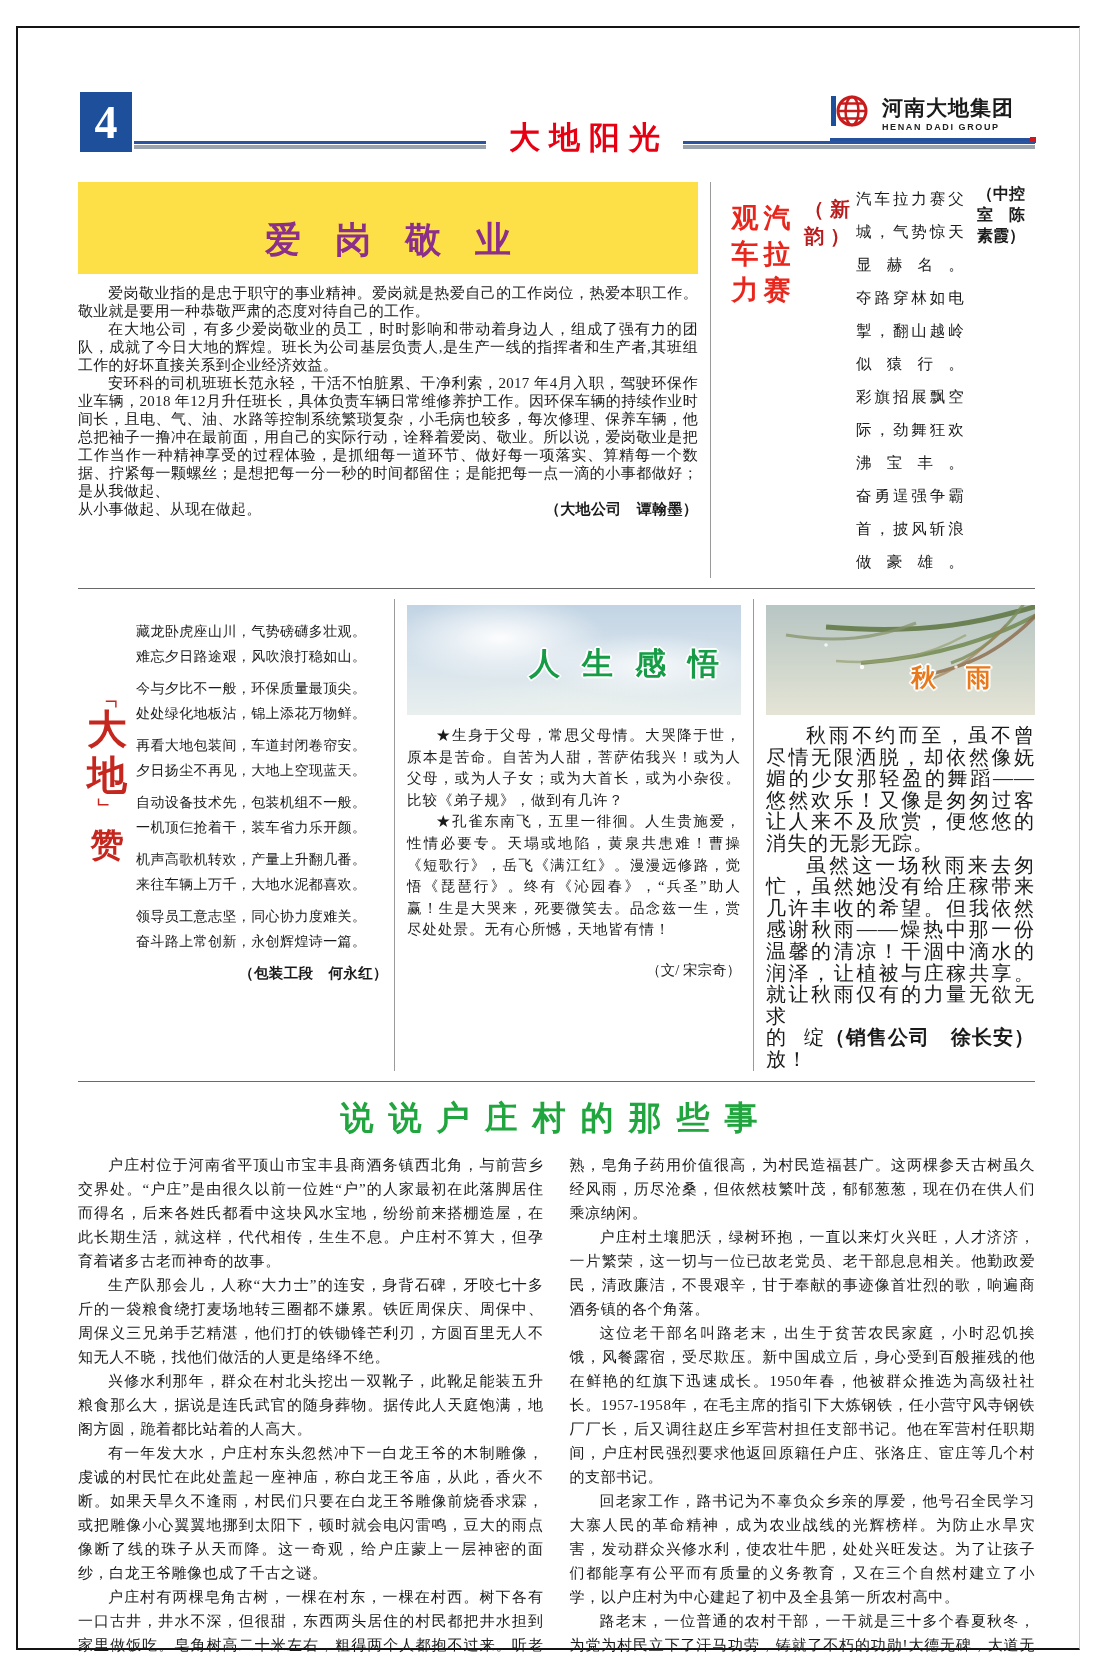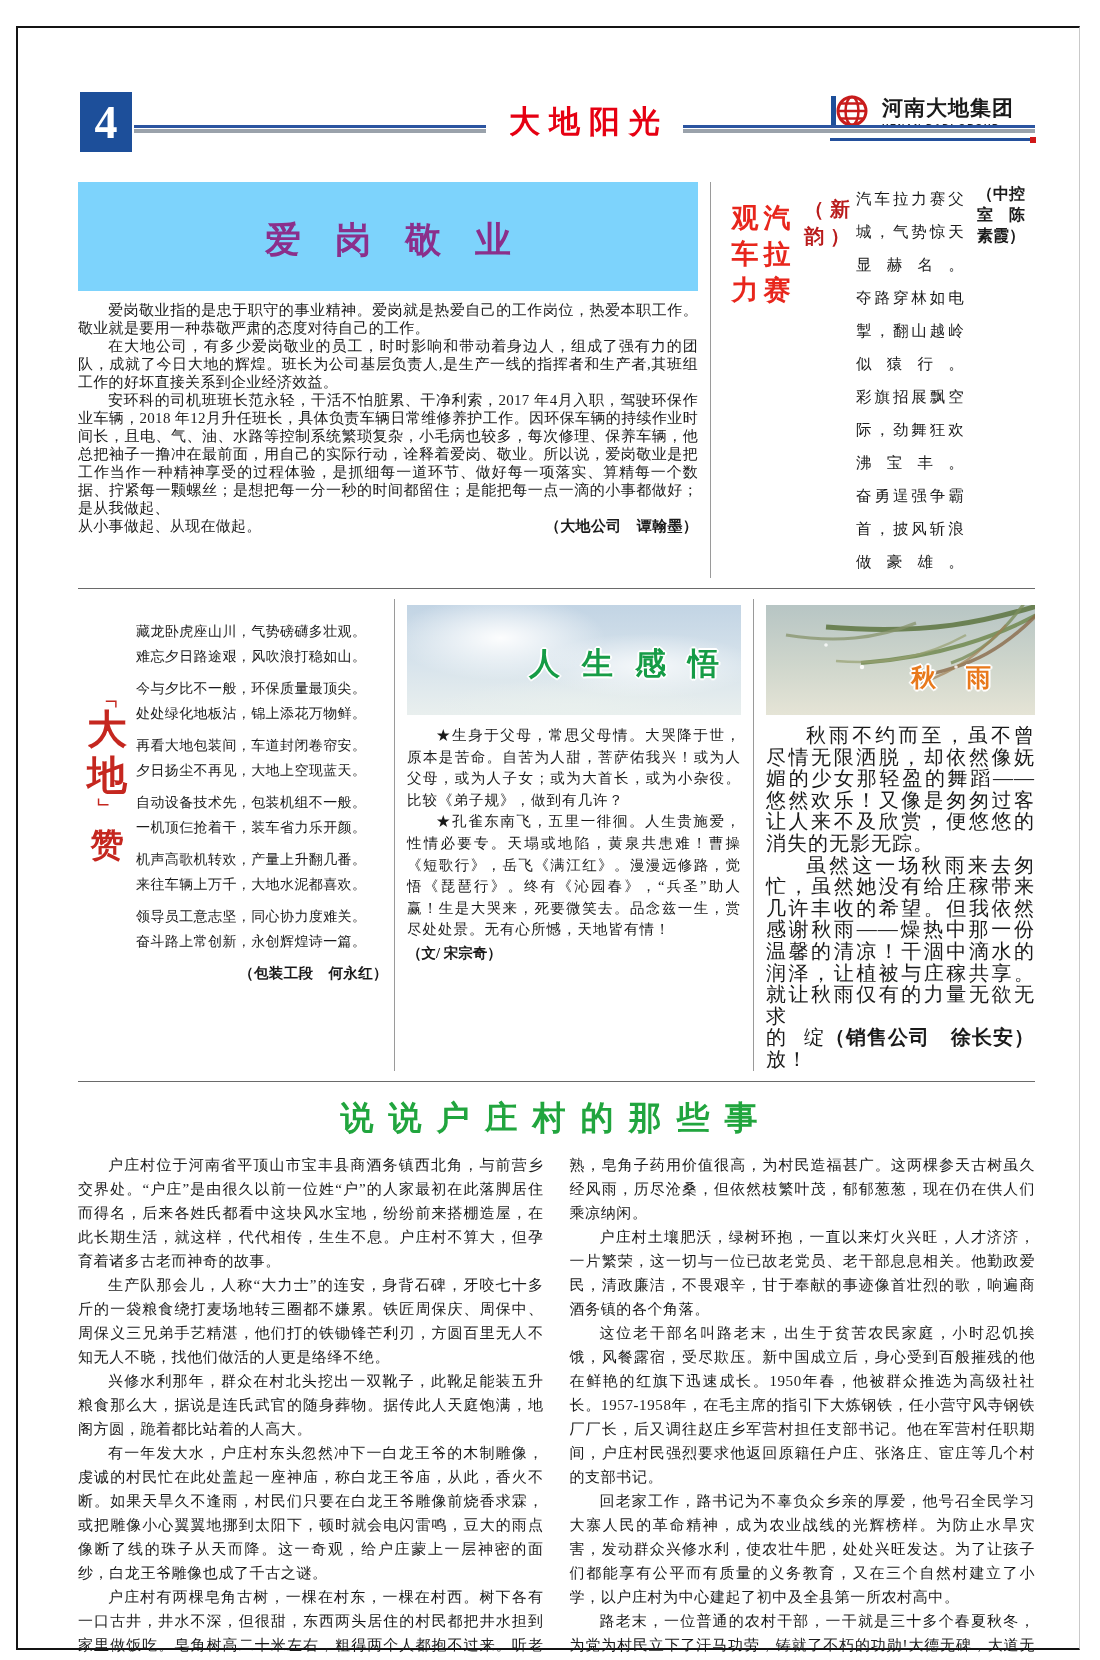--- a/index.html
+++ b/index.html
@@ -20,44 +20,44 @@
     position:absolute; left:2px; top:4px; width:52px; height:60px;
     background:#1d4f9a; color:#fff; font-size:46px; font-weight:bold;
     display:flex; align-items:center; justify-content:center; z-index:2;
   }
   .logo { position:absolute; right:0; top:4px; width:205px; }
   .logo-row { display:flex; align-items:center; gap:14px; }
   .logo-txt .cn { font-size:21px; font-weight:bold; letter-spacing:1px; font-family:"Liberation Sans",sans-serif; }
   .logo-txt .en { font-size:9px; letter-spacing:1.6px; font-weight:bold; color:#222; font-family:"Liberation Sans",sans-serif; }
   .logo-underline { position:relative; margin-top:4px; height:3px; background:#24509c; }
   .logo-underline::after { content:""; position:absolute; right:-1px; top:-1px; width:6px; height:6px; background:#d01818; }
-  .masthead { position:absolute; left:56px; right:0; top:32px; display:flex; align-items:center; }
+  .masthead { position:absolute; left:56px; right:0; top:48px; display:flex; align-items:center; }
   .mast-line { flex:1; height:8px;
     background:linear-gradient(#2b54a0 0 3.5px, #fff 3.5px 4.5px, #9aa2ab 4.5px 8px); }
   .mast-title { color:#e60012; font-size:31px; font-weight:bold; letter-spacing:9px; padding:0 14px 0 23px;
     font-family:"Liberation Sans",sans-serif; line-height:1; margin-top:-14px; }
 
   
   .hr { border:none; border-top:1px solid #6a6a6a; margin:10px 0; }
   .vdiv { width:0; border-left:1px solid #9a9a9a; align-self:stretch; }
   p { margin:0; }
   .indent { text-indent:2em; }
   .byline { text-align:right; font-weight:600; }
   .flexline { display:flex; justify-content:space-between; }
 
   
   .row1 { display:flex; margin-top:8px; min-height:352px; }
   .aigang { width:620px; }
   .aigang-banner {
-    position:relative; height:109px; overflow:hidden;
+    position:relative; height:92px; overflow:hidden;
     background:
       radial-gradient(ellipse 55% 120% at 78% -10%, rgba(255,255,255,.95), rgba(255,255,255,0) 60%),
       repeating-conic-gradient(from 160deg at 90% -40%, rgba(255,255,255,0) 0deg 3deg, rgba(255,235,120,.55) 3deg 6deg),
       linear-gradient(100deg, #fdfaе0 0%, #fbeea0 25%, #f7dd52 55%, #fdf3c2 85%, #f3f7ее 100%);
-    background-color:#7dd3fc;
+    background-color:#fde047;
   }
   .aigang-title {
     position:absolute; left:0; right:0; top:34px; text-align:center;
     color:#8b2f8b; font-size:36px; font-weight:bold; letter-spacing:34px; padding-left:34px;
   }
   .aigang-body { margin-top:10px; font-size:15px; line-height:18px; text-align:justify; letter-spacing:.3px; }
 
   .rally { flex:1; padding-left:12px; display:flex; flex-direction:row; }
   .rally-title { color:#e8261c; text-align:center; font-size:27px; font-weight:bold; letter-spacing:5px; margin-top:18px; }
   .rally-sub { color:#b91c1c; text-align:center; font-size:20px; font-weight:bold; letter-spacing:6px; margin:14px 0 16px; }
@@ -93,21 +93,21 @@
       radial-gradient(ellipse 60% 40% at 50% 95%, rgba(233,240,238,.9), rgba(233,240,238,0) 70%),
       linear-gradient(180deg,#c2d4e4 0%, #d8e4ec 55%, #e9efee 100%);
   }
   .rs-title {
     position:absolute; left:0; right:0; top:38px; text-align:right;
     color:#169c46; font-size:31px; font-weight:bold; letter-spacing:22px; padding-left:22px;
     text-shadow:-2px 0 #fff, 2px 0 #fff, 0 -2px #fff, 0 2px #fff, -1px -1px #fff, 1px 1px #fff, -1px 1px #fff, 1px -1px #fff;
     font-family:"Liberation Sans",sans-serif;
   }
   .rs-body { margin-top:10px; font-size:14.5px; line-height:21.6px; letter-spacing:1px; text-align:justify; }
-  .rs-byline { text-align:left; font-weight:700; margin-top:3px; font-size:14.5px; }
+  .rs-byline { text-align:right; font-weight:400; margin-top:20px; font-size:14.5px; }
 
   .qiuyu { flex:1; padding:6px 0 0 12px; }
   .qy-banner { position:relative; height:110px; overflow:hidden;
     background:linear-gradient(180deg,#b7c5c4 0%, #cfd6cc 55%, #e5e4d6 100%); }
   .qy-banner svg { position:absolute; inset:0; }
   .qy-title {
     position:absolute; right:14px; top:56px;
     color:#e8791c; font-size:25px; font-weight:bold; letter-spacing:30px;
     text-shadow:-2px 0 #fff, 2px 0 #fff, 0 -2px #fff, 0 2px #fff, -1px -1px #fff, 1px 1px #fff, -1px 1px #fff, 1px -1px #fff;
     font-family:"Liberation Sans",sans-serif;

